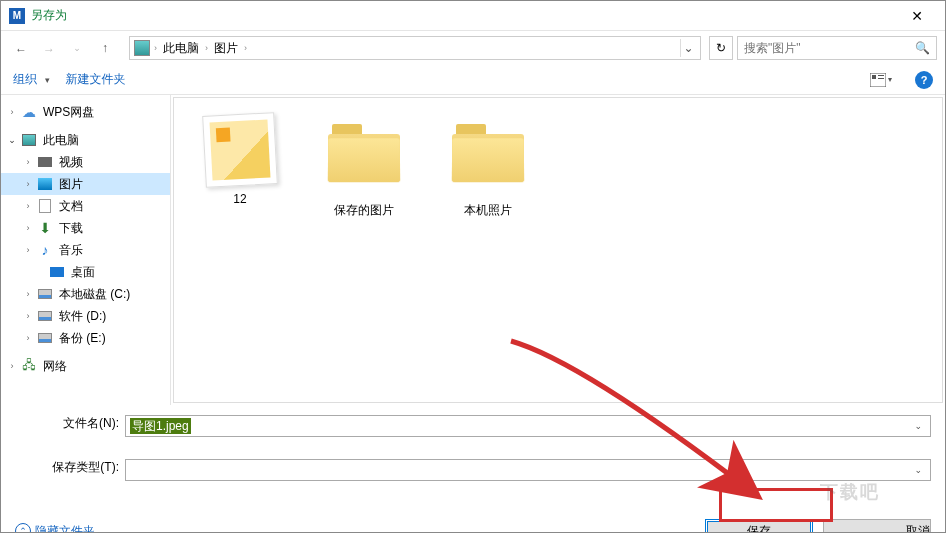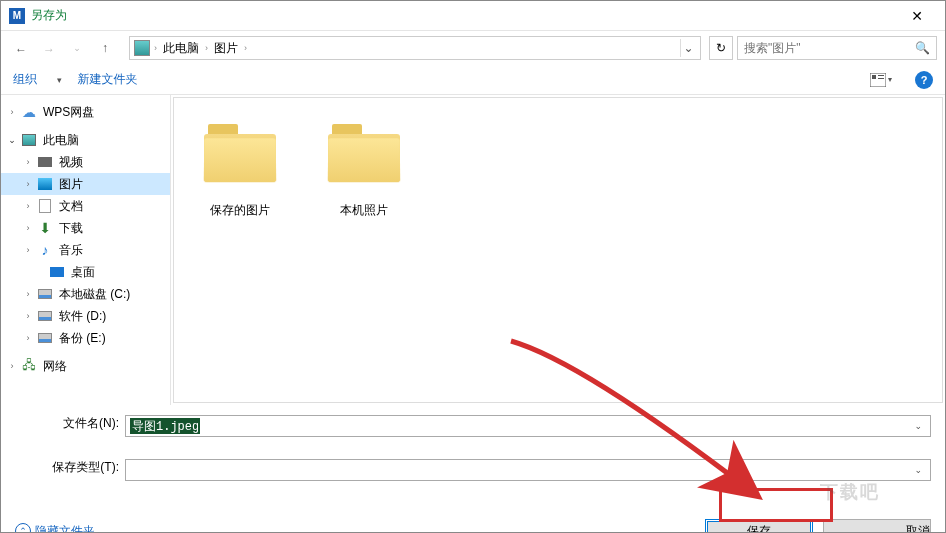--- a/index.html
+++ b/index.html
@@ -21,21 +21,21 @@
 .address-bar .sep { color: #888; font-size: 9px; }
 .address-bar .crumb { color: #000; padding: 0 2px; cursor: pointer; }
 .address-bar .dd { margin-left: auto; width: 16px; height: 18px; display: flex; align-items: center; justify-content: center; color: #555; border-left: 1px solid #ddd; cursor: pointer; }
 .refresh-btn { width: 24px; height: 24px; border: 1px solid #ccc; display: flex; align-items: center; justify-content: center; cursor: pointer; }
 .search-box { width: 200px; height: 24px; border: 1px solid #ccc; display: flex; align-items: center; padding: 0 6px; color: #888; }
 .search-box input { border: none; outline: none; flex: 1; font-size: 12px; background: transparent; }
 .search-box .mag { color: #888; }
 
 
 .toolbar { height: 30px; display: flex; align-items: center; padding: 0 12px; gap: 16px; border-bottom: 1px solid #e5e5e5; }
-.toolbar .tb-item { color: #1565c0; cursor: pointer; display: flex; align-items: center; gap: 20px; }
+.toolbar .tb-item { color: #1565c0; cursor: pointer; display: flex; align-items: center; gap: 8px; }
 .toolbar .tb-item .chev { font-size: 9px; color: #555; }
 .toolbar .spacer { flex: 1; }
 .toolbar .view-btn { width: 24px; height: 24px; display: flex; align-items: center; justify-content: center; cursor: pointer; color: #555; }
 .toolbar .help-btn { width: 18px; height: 18px; border-radius: 50%; background: #1976d2; color: #fff; display: flex; align-items: center; justify-content: center; font-weight: bold; font-size: 11px; margin-left: 6px; cursor: pointer; }
 
 
 .main { display: flex; height: 310px; }
 .sidebar { width: 170px; border-right: 1px solid #e5e5e5; overflow-y: auto; padding: 6px 0; }
 .tree-item { display: flex; align-items: center; height: 22px; padding-left: 4px; cursor: pointer; gap: 2px; }
 .tree-item.selected { background: #cce8ff; }
@@ -232,20 +232,26 @@
         <span class="expand ">›</span>
         <span class="icon">
           <span class="ico-net">🖧</span>
         </span>
         <span class="label">网络</span>
       </div>
     </div>
   <div class="content" id="content">
       <div class="file-item">
         <div class="thumb">
+          <div class="img-thumb"></div>
+        </div>
+        <div class="fname">12</div>
+      </div>
+      <div class="file-item">
+        <div class="thumb">
           <div class="folder-icon">
             <div class="folder-tab"></div>
             <div class="folder-back"></div>
             <div class="folder-front"></div>
           </div>
         </div>
         <div class="fname">保存的图片</div>
       </div>
       <div class="file-item">
         <div class="thumb">
@@ -257,21 +263,21 @@
         </div>
         <div class="fname">本机照片</div>
       </div>
     </div>
 </div>
 
 <div class="bottom">
   <div class="field-row">
     <label>文件名(N):</label>
     <div class="field filename">
-      <input style="background: #14532d; color: rgb(255, 255, 255); width: 70px; padding: 1px 2px; font-family: Liberation Mono, monospace;" value="导图1.jpeg">
+      <input style="background: #4d7c0f; color: rgb(255, 255, 255); width: 61px; padding: 1px 2px;" value="导图1.jpeg">
         <span style="flex:1"></span>
       <span class="dd-arrow">⌄</span>
     </div>
   </div>
   <div class="field-row">
     <label>保存类型(T):</label>
     <div class="field">
       <span class="dd-arrow">⌄</span>
     </div>
   </div>

